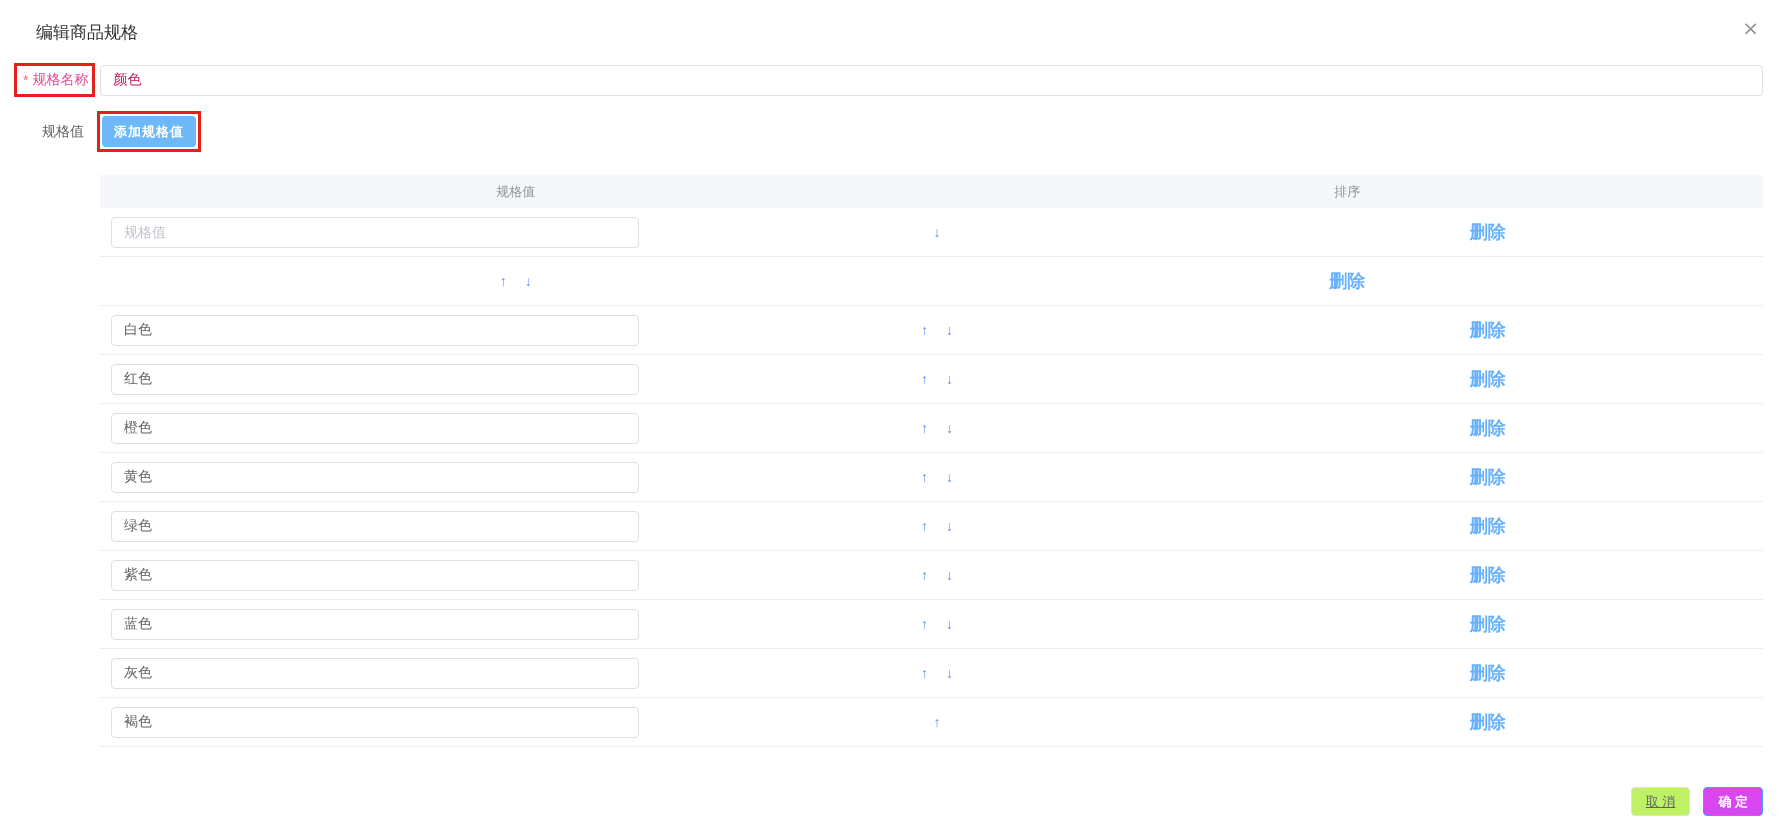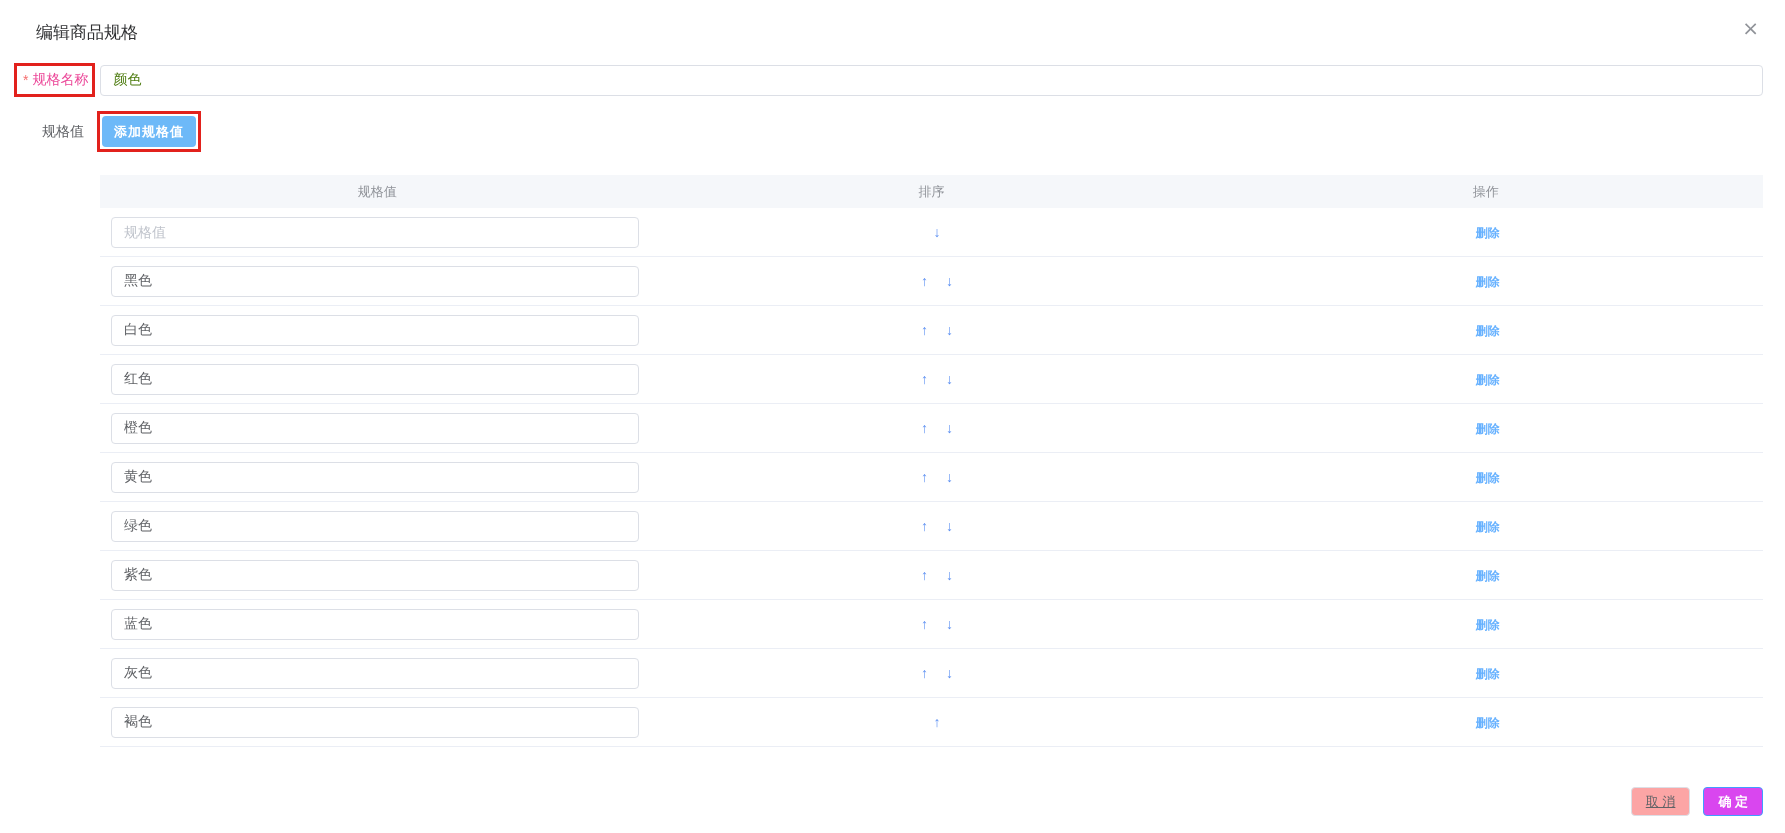--- a/index.html
+++ b/index.html
@@ -27,21 +27,21 @@
   .label-annotation {
     border: 3px solid #e2211c;
     padding: 5px 4px 5px 6px;
     display: flex; align-items: center; flex: none;
   }
   .required-mark { color: #f56c6c; font-size: 14px; margin-right: 4px; }
   .form-label { font-size: 14px; color: #ec4899; white-space: nowrap; }
   .name-input {
     flex: 1; height: 31px; margin-left: 5px;
     border: 1px solid #dcdfe6; border-radius: 4px;
-    padding: 0 12px; font-size: 14px; color: #4d7c0f; outline: none;
+    padding: 0 12px; font-size: 14px; color: #be185d; outline: none;
     font-family: inherit;
   }
   .form-item-values { margin-top: 14px; }
   .values-label { width: 84px; text-align: right; font-size: 14px; color: #606266; flex: none; }
   .btn-annotation { border: 3px solid #e2211c; padding: 2px; margin-left: 13px; flex: none; }
   .add-btn {
     display: block; background: #6db9f8; color: #ffffff;
     font-weight: bold; font-size: 13px; letter-spacing: 1px;
     border: none; border-radius: 4px; height: 31px; padding: 0 12px;
     cursor: pointer; font-family: inherit;
@@ -57,26 +57,26 @@
   .value-input {
     width: 528px; height: 31px;
     border: 1px solid #dcdfe6; border-radius: 4px;
     padding: 0 12px; font-size: 14px; color: #606266; outline: none;
     font-family: inherit;
   }
   .value-input::placeholder { color: #c0c4cc; }
   .cell-sort { text-align: center; font-size: 14px; color: #5e91f2; }
   .arrow { cursor: pointer; margin: 0 7px; display: inline-block; }
   .cell-op { text-align: center; }
-  .delete-link { color: #66b1ff; font-size: 12px; font-weight: bold; cursor: pointer; text-decoration: none; }
+  .delete-link { color: #66b1ff; font-size: 18px; font-weight: bold; cursor: pointer; text-decoration: none; }
 
   
   .dialog-footer { display: flex; justify-content: flex-end; gap: 13px; margin: 40px 22px 0 0; }
   .btn { height: 29px; border-radius: 4px; font-size: 13px; padding: 0 14px; cursor: pointer; font-family: inherit; }
-  .btn-cancel { background: #fca5a5; border: 1px solid #dcdfe6; color: #606266; text-decoration: underline; }
+  .btn-cancel { background: #bef264; border: 1px solid #dcdfe6; color: #606266; text-decoration: underline; }
   .btn-confirm { background: #d946ef; border: 1px solid #409eff; color: #ffffff; font-weight: bold; }
 </style>
 </head>
 <body>
 
 <div class="dialog">
 
   <div class="dialog-header">
     <span class="dialog-title">编辑商品规格</span>
     <span class="close-btn">×</span>
@@ -94,40 +94,36 @@
     <span class="values-label form-label">规格值</span>
     <span class="btn-annotation">
       <button class="add-btn">添加规格值</button>
     </span>
   </div>
 
   <div class="spec-table">
     <div class="table-header">
       <div class="th">规格值</div>
       <div class="th">排序</div>
-      <div class="th">操作</div>
     </div>
     <div id="table-body">
   <div class="table-row">
     <div class="cell cell-value">
       <input class="value-input" type="text" placeholder="规格值" style="">
     </div>
     <div class="cell cell-sort">
       
       <span class="arrow arrow-down">↓</span>
     </div>
     <div class="cell cell-op">
       <a class="delete-link">删除</a>
     </div>
   </div>
 
   <div class="table-row">
-    <div class="cell cell-value">
-      <input class="value-input" type="text" placeholder="规格值" value="黑色" style="">
-    </div>
     <div class="cell cell-sort">
       <span class="arrow arrow-up">↑</span>
       <span class="arrow arrow-down">↓</span>
     </div>
     <div class="cell cell-op">
       <a class="delete-link">删除</a>
     </div>
   </div>
 
   <div class="table-row">

